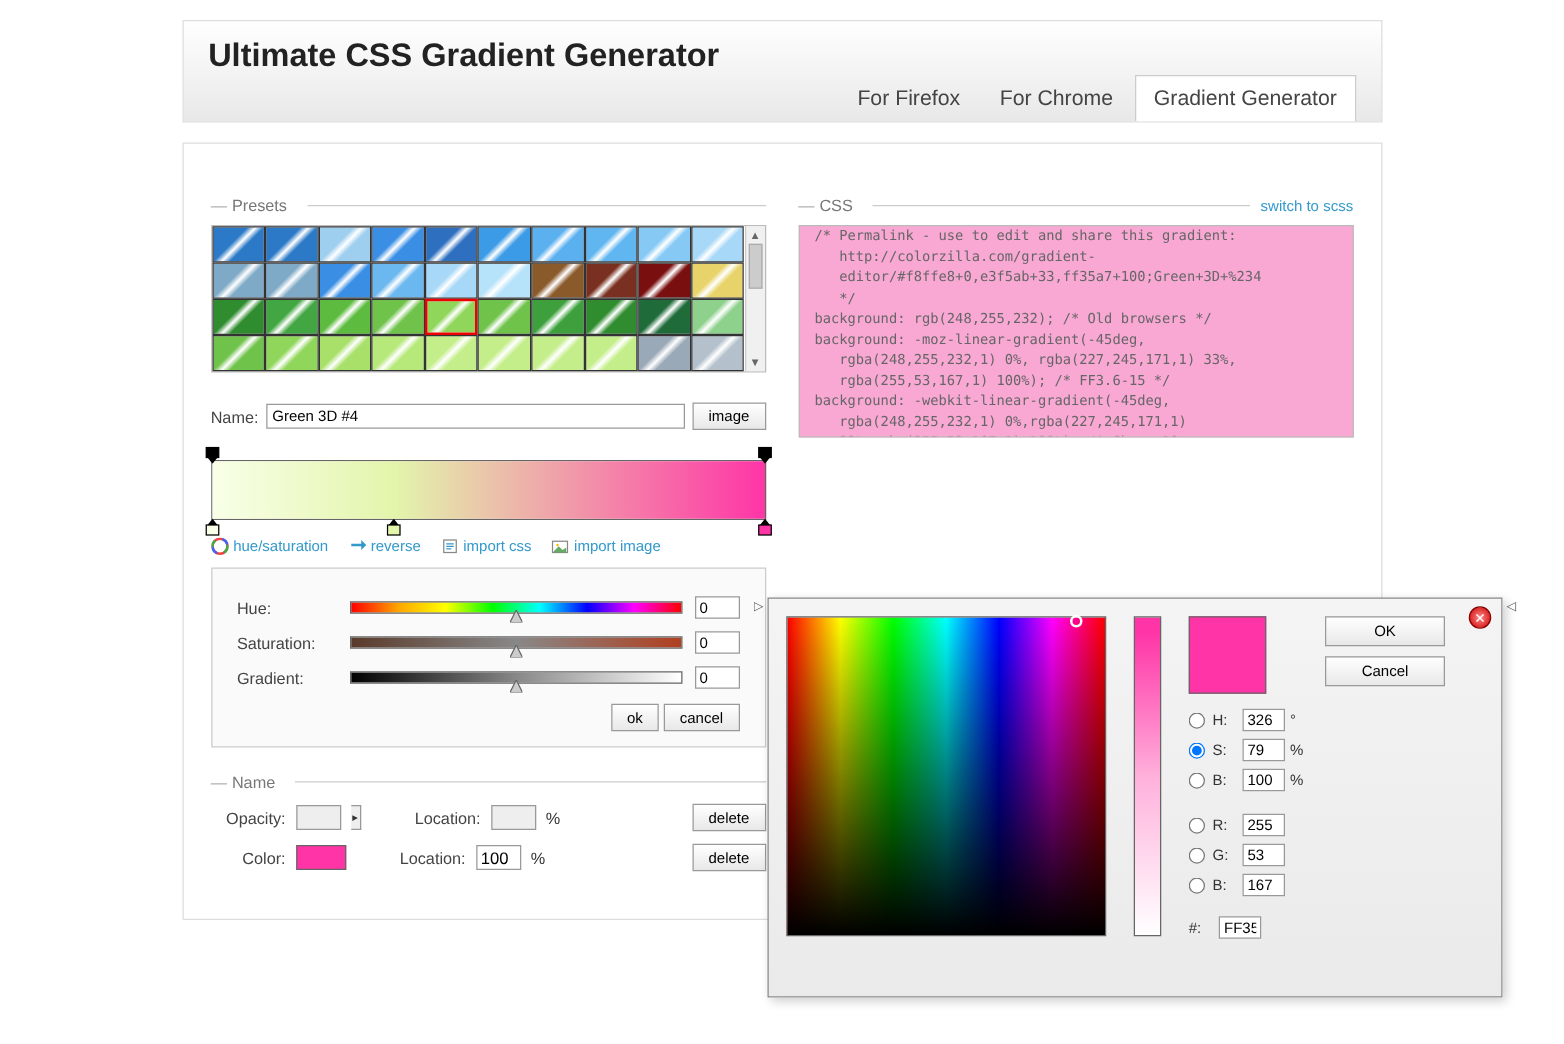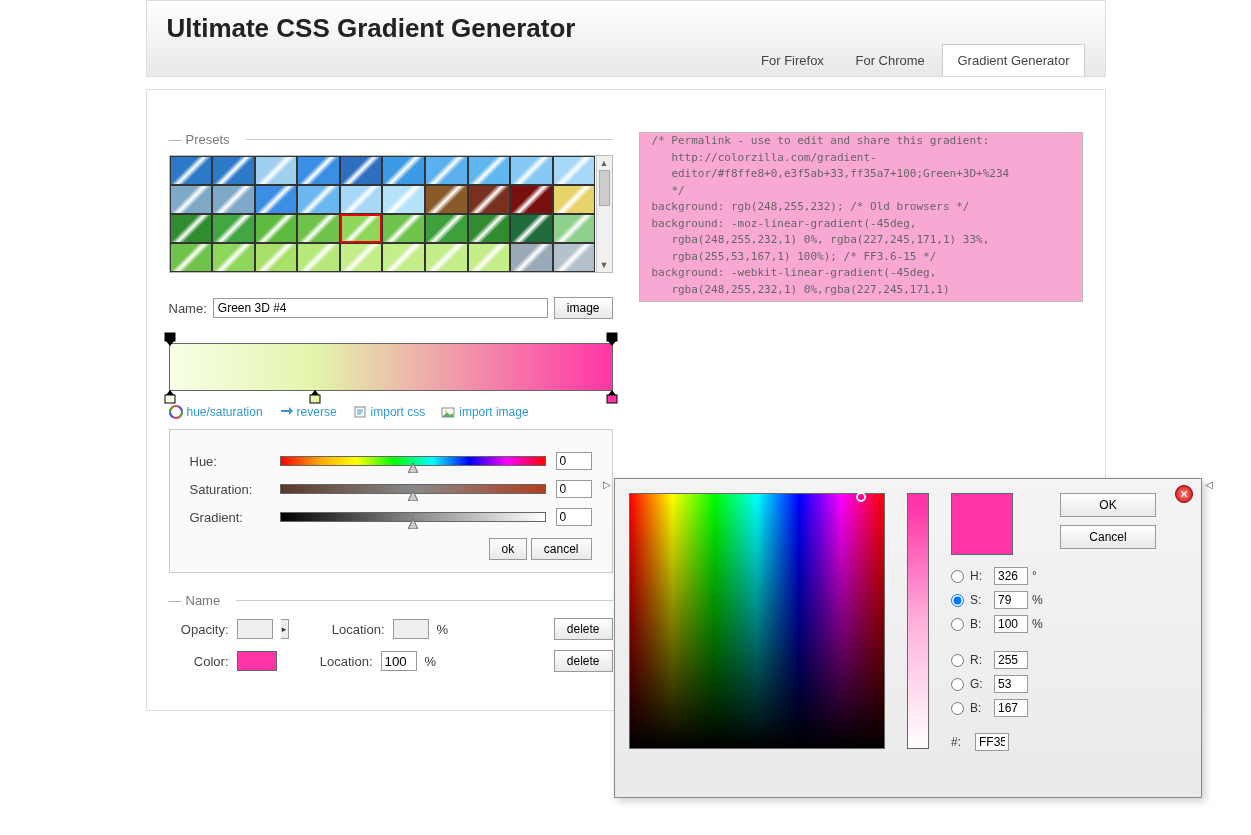--- a/index.html
+++ b/index.html
@@ -1,22 +1,22 @@
 <!DOCTYPE html>
 <html><head>
 <meta charset="utf-8">
 <style>
 * { box-sizing: border-box; margin: 0; padding: 0; }
 body { font-family: Arial, Helvetica, sans-serif; font-size: 13px; color: #333; background: #fff; }
-.header { width: 960px; margin: 0 auto; background: linear-gradient(#fff, #e8e8e8); border: 1px solid #ddd; padding: 12px 20px 0; position: relative; }
+.header { width: 960px; margin: 16px auto; background: linear-gradient(#fff, #e8e8e8); border: 1px solid #ddd; padding: 12px 20px 0; position: relative; }
 .header h1 { font-size: 26px; font-weight: bold; color: #222; }
 .header .sub { color: #888; font-size: 14px; margin: 3px 0 14px; }
 .header .sub a { color: #5b9bd5; text-decoration: none; }
 .nav { text-align: right; padding-bottom: 0; }
-.nav a { display: inline-block; padding: 8px 14px; color: #444; text-decoration: none; font-size: 13px; }
+.nav a { display: inline-block; padding: 8px 14px; color: #444; text-decoration: none; font-size: 17px; }
 .nav a.active { background: #fff; border: 1px solid #ccc; border-bottom: none; }
 .main { width: 960px; margin: 12px auto; border: 1px solid #ddd; padding: 18px 22px; display: flex; gap: 26px; }
 .col { flex: 1; }
 .fs { border: none; margin-bottom: 20px; margin-top: 24px; }
 .fs-leg { display: flex; align-items: center; color: #777; font-size: 13px; margin-bottom: 8px; }
 .fs-leg::before { content: "— "; color: #aaa; margin-right: 4px; }
 .fs-leg .t { margin-right: 8px; }
 .fs-leg::after { content: ""; flex: 1; border-top: 1px solid #ccc; margin-left: 8px; }
 .presets { border: 1px solid #bbb; background: #fff; height: 118px; display: flex; }
 .preset-grid { flex: 1; display: grid; grid-template-columns: repeat(10, 1fr); grid-auto-rows: 29px; }
@@ -282,20 +282,25 @@
         <span class="spacer"></span>
         <button class="btn">delete</button>
       </div>
     </div>
 
   </div>
 
   <div class="col">
 
     <div class="fs">
+      <div class="css-leg">
+        <span class="t">CSS</span>
+        <span class="line"></span>
+        <a href="#">switch to scss</a>
+      </div>
       <div class="css-box">/* Permalink - use to edit and share this gradient:
    http://colorzilla.com/gradient-
    editor/#f8ffe8+0,e3f5ab+33,ff35a7+100;Green+3D+%234
    */
 background: rgb(248,255,232); /* Old browsers */
 background: -moz-linear-gradient(-45deg,
    rgba(248,255,232,1) 0%, rgba(227,245,171,1) 33%,
    rgba(255,53,167,1) 100%); /* FF3.6-15 */
 background: -webkit-linear-gradient(-45deg,
    rgba(248,255,232,1) 0%,rgba(227,245,171,1)

